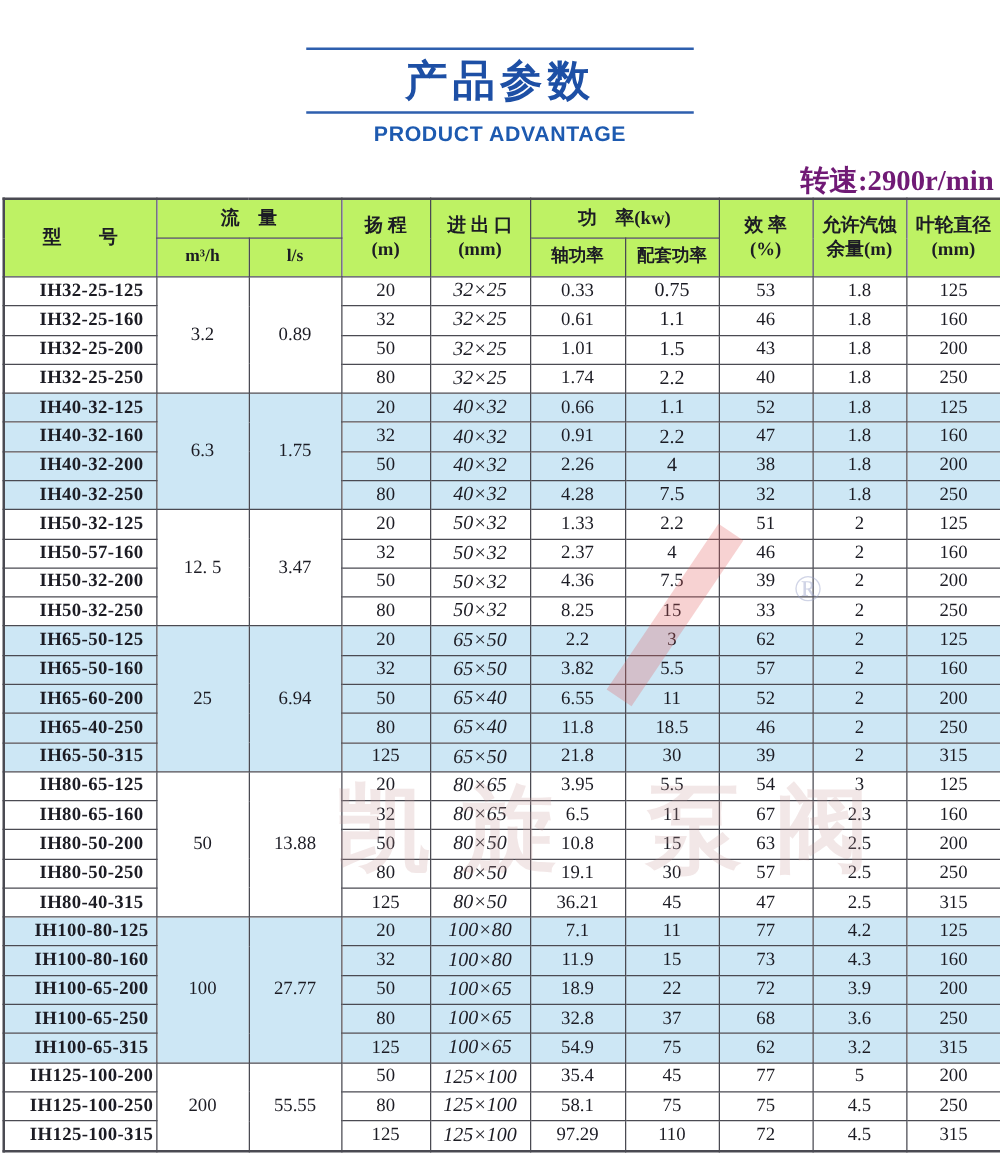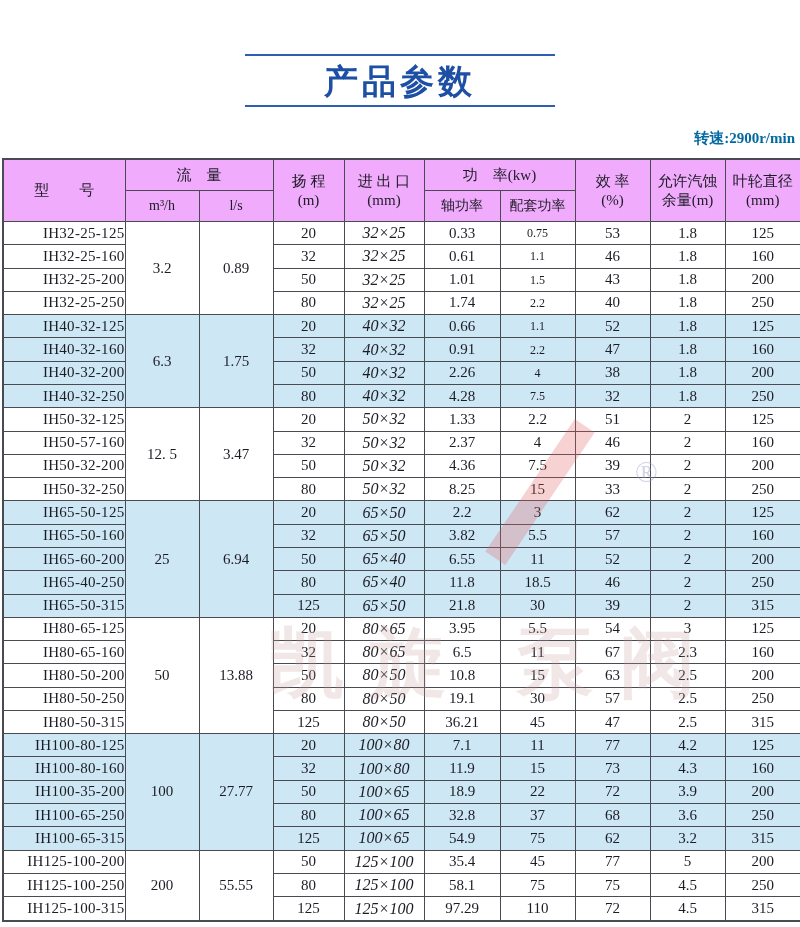--- a/index.html
+++ b/index.html
@@ -2,55 +2,55 @@
 <html><head>
 <meta charset="utf-8">
 <style>
   html,body{margin:0;padding:0;}
   body{
     width:800px;height:927px;position:relative;background:#ffffff;
     font-family:"Liberation Serif","DejaVu Serif",serif;
     color:#1c1c24;overflow:hidden;
   }
   
-  .title-block{width:310px;margin:0 auto;padding-top:54px;text-align:center;}
+  .title-block{width:310px;margin:0 auto;padding-top:38px;text-align:center;}
   .title-rule{height:2px;background:#2e5fae;}
   .page-title{
     font-family:"Liberation Sans","DejaVu Sans",sans-serif;
     font-size:34px;font-weight:bold;color:#1d4fa5;
     letter-spacing:4px;margin:7px 0 6px 0;line-height:36px;
   }
   .subtitle{
     font-family:"Liberation Sans","DejaVu Sans",sans-serif;
     font-size:17px;font-weight:bold;color:#1d5ab0;
     letter-spacing:0.5px;margin-top:7px;
   }
   .speed-note{
     position:absolute;top:129px;right:5px;
-    font-size:15px;font-weight:bold;color:#0369a1;
+    font-size:23px;font-weight:bold;color:#701a75;
   }
   
   table.params{
     position:absolute;top:158px;left:2px;width:796px;height:764px;
     border-collapse:collapse;table-layout:fixed;
     border:2px solid #4a4a52;
   }
   .params th,.params td{
     border:1px solid #4a4a52;text-align:center;padding:0;overflow:hidden;
   }
   .params thead th{
-    background:#f0abfc;font-weight:normal;font-size:15px;
+    background:#bef264;font-weight:bold;font-size:15px;
     white-space:pre-line;line-height:1.25;height:30px;
   }
   .params thead tr.subhead th{font-size:14px;height:30px;}
   .params tbody td{font-size:15px;line-height:1;}
-  .params td.model{text-align:right;padding-left:18px;letter-spacing:0.3px;}
+  .params td.model{text-align:center;padding-left:18px;letter-spacing:0.3px;font-weight:bold;}
   .params td.ports{font-size:16px;font-style:italic;}
   .params tr.shaded td{background:#cde7f5;}
-  .params td.sm{font-size:12px;}
+  .params td.sm{font-size:16px;}
   
   .watermark{
     position:absolute;left:235px;top:425px;width:520px;height:300px;
     pointer-events:none;z-index:5;
   }
   .wm-logo{
     position:absolute;left:10px;top:-10px;
     font-family:"Liberation Sans","DejaVu Sans",sans-serif;
     font-weight:bold;font-style:italic;font-size:200px;line-height:200px;
     color:rgba(167,208,235,0.45);letter-spacing:6px;
@@ -69,20 +69,21 @@
     color:rgba(200,155,155,0.24);font-weight:bold;
   }
 </style>
 </head>
 <body>
 
 <div class="title-block">
   <div class="title-rule"></div>
   <div class="page-title">产品参数</div>
   <div class="title-rule"></div>
+  <div class="subtitle">PRODUCT ADVANTAGE</div>
 </div>
 <div class="speed-note">转速:2900r/min</div>
 
 <table class="params">
   <colgroup>
     <col style="width:122px">
       <col style="width:74px">
       <col style="width:74px">
     <col style="width:71px">
       <col style="width:80px">
@@ -330,21 +331,21 @@
         <td class="model">IH80-50-250</td>
         <td class="head">80</td>
         <td class="ports">80×50</td>
         <td class="shaft">19.1</td>
         <td class="match">30</td>
         <td class="eff">57</td>
         <td class="npsh">2.5</td>
         <td class="imp">250</td>
       </tr>
       <tr>
-        <td class="model">IH80-50-315</td>
+        <td class="model">IH80-40-315</td>
         <td class="head">125</td>
         <td class="ports">80×50</td>
         <td class="shaft">36.21</td>
         <td class="match">45</td>
         <td class="eff">47</td>
         <td class="npsh">2.5</td>
         <td class="imp">315</td>
       </tr>
       <tr class="shaded">
         <td class="model">IH100-80-125</td>
@@ -362,21 +363,21 @@
         <td class="model">IH100-80-160</td>
         <td class="head">32</td>
         <td class="ports">100×80</td>
         <td class="shaft">11.9</td>
         <td class="match">15</td>
         <td class="eff">73</td>
         <td class="npsh">4.3</td>
         <td class="imp">160</td>
       </tr>
       <tr class="shaded">
-        <td class="model">IH100-35-200</td>
+        <td class="model">IH100-65-200</td>
         <td class="head">50</td>
         <td class="ports">100×65</td>
         <td class="shaft">18.9</td>
         <td class="match">22</td>
         <td class="eff">72</td>
         <td class="npsh">3.9</td>
         <td class="imp">200</td>
       </tr>
       <tr class="shaded">
         <td class="model">IH100-65-250</td>

